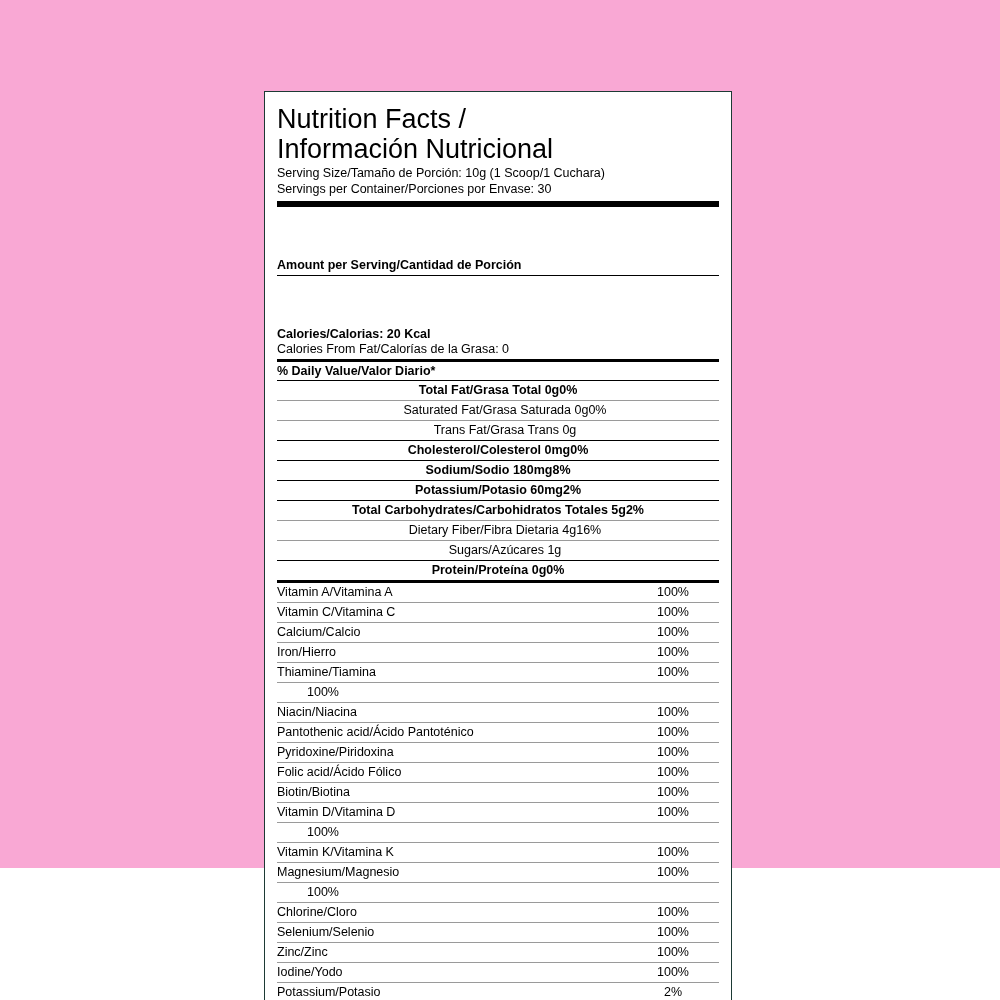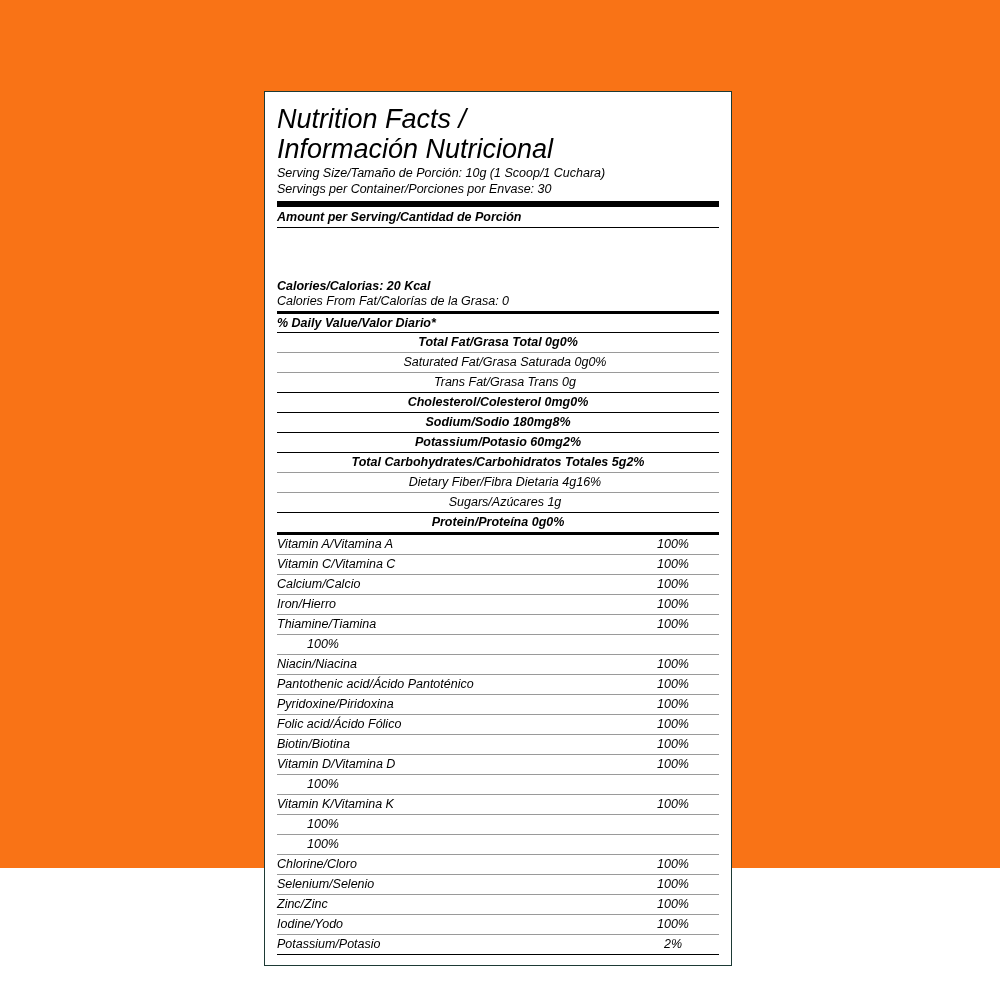--- a/index.html
+++ b/index.html
@@ -8,22 +8,21 @@
     background: #ffffff;
     width: 1000px;
     height: 1000px;
     font-family: "Liberation Sans", sans-serif;
     color: #000000;
   }
   #canvas {
     position: relative;
     width: 1000px;
     height: 868px;
-    background: #f97316;
-    font-style: italic;
+    background: #f9a8d4;
   }
   .panel {
     position: absolute;
     left: 264px;
     top: 91px;
     width: 468px;
     background: #ffffff;
     border: 1px solid #1d3a35;
     box-sizing: border-box;
     padding: 0;
@@ -62,20 +61,21 @@
     padding: 2px 0 2px 0;
   }
   .row .label { white-space: nowrap; }
   .row .val { white-space: nowrap; }
   .bold { font-weight: bold; }
   .indent1 { padding-left: 14px; }
   .amount-row {
     font-size: 12.5px;
     font-weight: bold;
     padding: 3px 0 3px 0;
+    margin-top: 48px;
   }
   .cal-row {
     font-size: 12.5px;
     font-weight: bold;
     padding: 3px 0 1px 0;
     margin-top: 48px;
   }
   .calfat-row {
     font-size: 12.5px;
     font-weight: normal;
@@ -242,20 +242,21 @@
       <div class="vit-row">
         <span class="val">100%</span>
       </div>
       <div class="sep-thin"></div>
       <div class="vit-row">
         <span class="label">Vitamin K/Vitamina K</span>
         <span class="val">100%</span>
       </div>
       <div class="sep-thin"></div>
       <div class="vit-row">
+        <span class="label">Magnesium/Magnesio</span>
         <span class="val">100%</span>
       </div>
       <div class="sep-thin"></div>
       <div class="vit-row">
         <span class="val">100%</span>
       </div>
       <div class="sep-thin"></div>
       <div class="vit-row">
         <span class="label">Chlorine/Cloro</span>
         <span class="val">100%</span>

